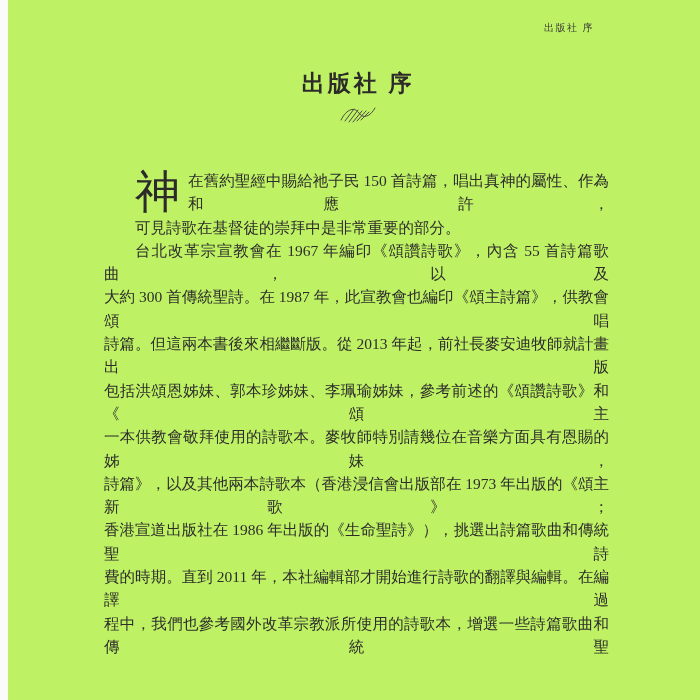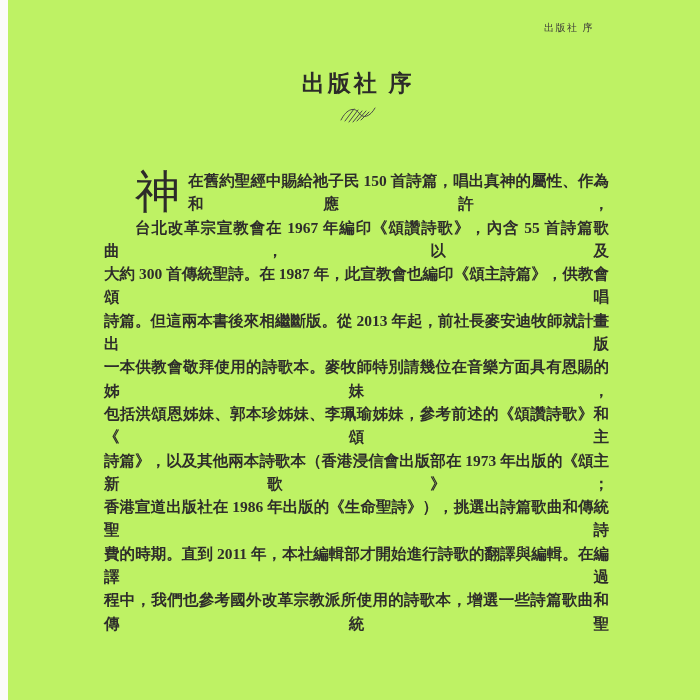--- a/index.html
+++ b/index.html
@@ -46,21 +46,20 @@
     left: 96px; top: 169px;
     width: 505px;
     font-size: 15.5px;
     line-height: 23.3px;
     color: #2e2d2b;
   }
   .para { margin: 0; }
   .line {
     text-align: justify;
     text-align-last: justify;
-    font-weight: bold;
   }
   .line.last {
     text-align: justify;
     text-align-last: auto;
   }
   .para.indent div.line:first-of-type { text-indent: 2em; }
   .opening .lines { margin-left: 31px; }
   .dropcap {
     float: left;
     font-size: 45px;
@@ -91,30 +90,31 @@
       </g>
     </svg>
   </div>
 
   <div class="body-text">
 
     <div class="para opening">
       <div class="lines">
         <span class="dropcap">神</span>
       <div class="line">在舊約聖經中賜給祂子民 150 首詩篇，唱出真神的屬性、作為和應許，</div>
+          <div class="line last">可見詩歌在基督徒的崇拜中是非常重要的部分。</div>
         </div>
     </div>
 
     <div class="para indent">
       <div class="lines">
           <div class="line">台北改革宗宣教會在 1967 年編印《頌讚詩歌》，內含 55 首詩篇歌曲，以及</div>
           <div class="line">大約 300 首傳統聖詩。在 1987 年，此宣教會也編印《頌主詩篇》，供教會頌唱</div>
           <div class="line">詩篇。但這兩本書後來相繼斷版。從 2013 年起，前社長麥安迪牧師就計畫出版</div>
+          <div class="line">包括洪頌恩姊妹、郭本珍姊妹、李珮瑜姊妹，參考前述的《頌讚詩歌》和《頌主</div>
           <div class="line">一本供教會敬拜使用的詩歌本。麥牧師特別請幾位在音樂方面具有恩賜的姊妹，</div>
-          <div class="line">包括洪頌恩姊妹、郭本珍姊妹、李珮瑜姊妹，參考前述的《頌讚詩歌》和《頌主</div>
           <div class="line">詩篇》，以及其他兩本詩歌本（香港浸信會出版部在 1973 年出版的《頌主新歌》；</div>
           <div class="line">香港宣道出版社在 1986 年出版的《生命聖詩》），挑選出詩篇歌曲和傳統聖詩</div>
           <div class="line">費的時期。直到 2011 年，本社編輯部才開始進行詩歌的翻譯與編輯。在編譯過</div>
           <div class="line">程中，我們也參考國外改革宗教派所使用的詩歌本，增選一些詩篇歌曲和傳統聖</div>
         </div>
     </div>
 
   </div>
 </div>
 

